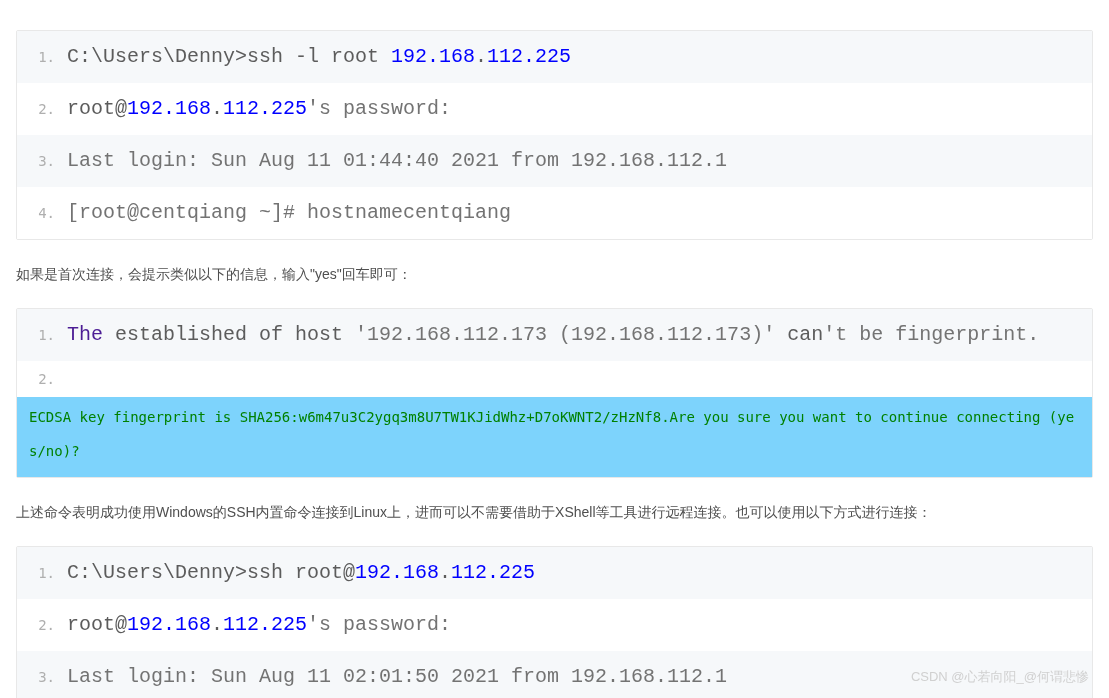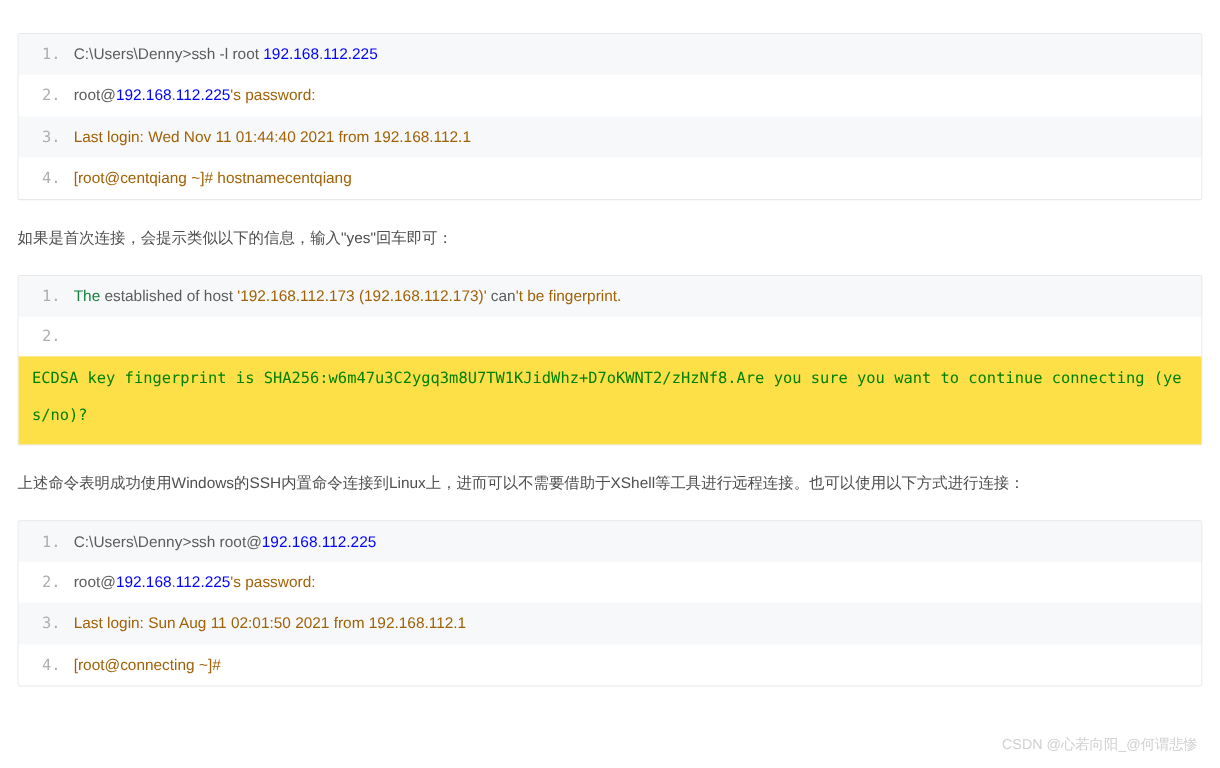--- a/index.html
+++ b/index.html
@@ -32,43 +32,43 @@
   .line-num {
     width: 28px;
     text-align: right;
     color: #afafaf;
     font-family: Consolas, Monaco, monospace;
     font-size: 14px;
     padding-right: 12px;
     flex-shrink: 0;
   }
   .line-content {
-    font-family: Liberation Sans, sans-serif;
-    font-size: 14px;
+    font-family: Liberation Mono, monospace;
+    font-size: 20px;
     color: #000;
     flex: 1;
     word-break: break-all;
   }
   .c-gray { color: #5c5c5c; }
-  .c-green { color: #a16207; }
-  .c-purple { color: #15803d; }
+  .c-green { color: #737373; }
+  .c-purple { color: #4c1d95; }
   .c-num { color: #0000ff; }
   .para {
     color: #4f4f4f;
     margin: 20px 0;
     line-height: 2.0;
   }
   .continuation {
     display: block;
     padding: 4px 12px 8px 12px;
     font-family: Consolas, Monaco, monospace;
     font-size: 14px;
     color: #008000;
     line-height: 2.4;
-    background: #fde047;
+    background: #7dd3fc;
     word-break: break-all;
   }
   .watermark {
     position: fixed;
     bottom: 10px;
     right: 20px;
     color: #d0d0d0;
     font-size: 13px;
     pointer-events: none;
     margin-top: 43px;
@@ -81,21 +81,21 @@
     <div class="code-line">
       <span class="line-num">1.</span>
       <span class="line-content"><span class="c-gray">C:\Users\Denny&gt;ssh -l root </span><span class="c-num">192.168</span><span class="c-gray">.</span><span class="c-num">112.225</span></span>
     </div>
     <div class="code-line">
       <span class="line-num">2.</span>
       <span class="line-content"><span class="c-gray">root@</span><span class="c-num">192.168</span><span class="c-gray">.</span><span class="c-num">112.225</span><span class="c-green">'s password:</span></span>
     </div>
     <div class="code-line">
       <span class="line-num">3.</span>
-      <span class="line-content"><span class="c-green">Last login: Wed Nov 11 01:44:40 2021 from 192.168.112.1</span></span>
+      <span class="line-content"><span class="c-green">Last login: Sun Aug 11 01:44:40 2021 from 192.168.112.1</span></span>
     </div>
     <div class="code-line">
       <span class="line-num">4.</span>
       <span class="line-content"><span class="c-green">[root@centqiang ~]# hostnamecentqiang</span></span>
     </div>
   </div>
 
 <p class="para">如果是首次连接，会提示类似以下的信息，输入"yes"回车即可：</p>
 
 <div class="code-block" id="b2">

